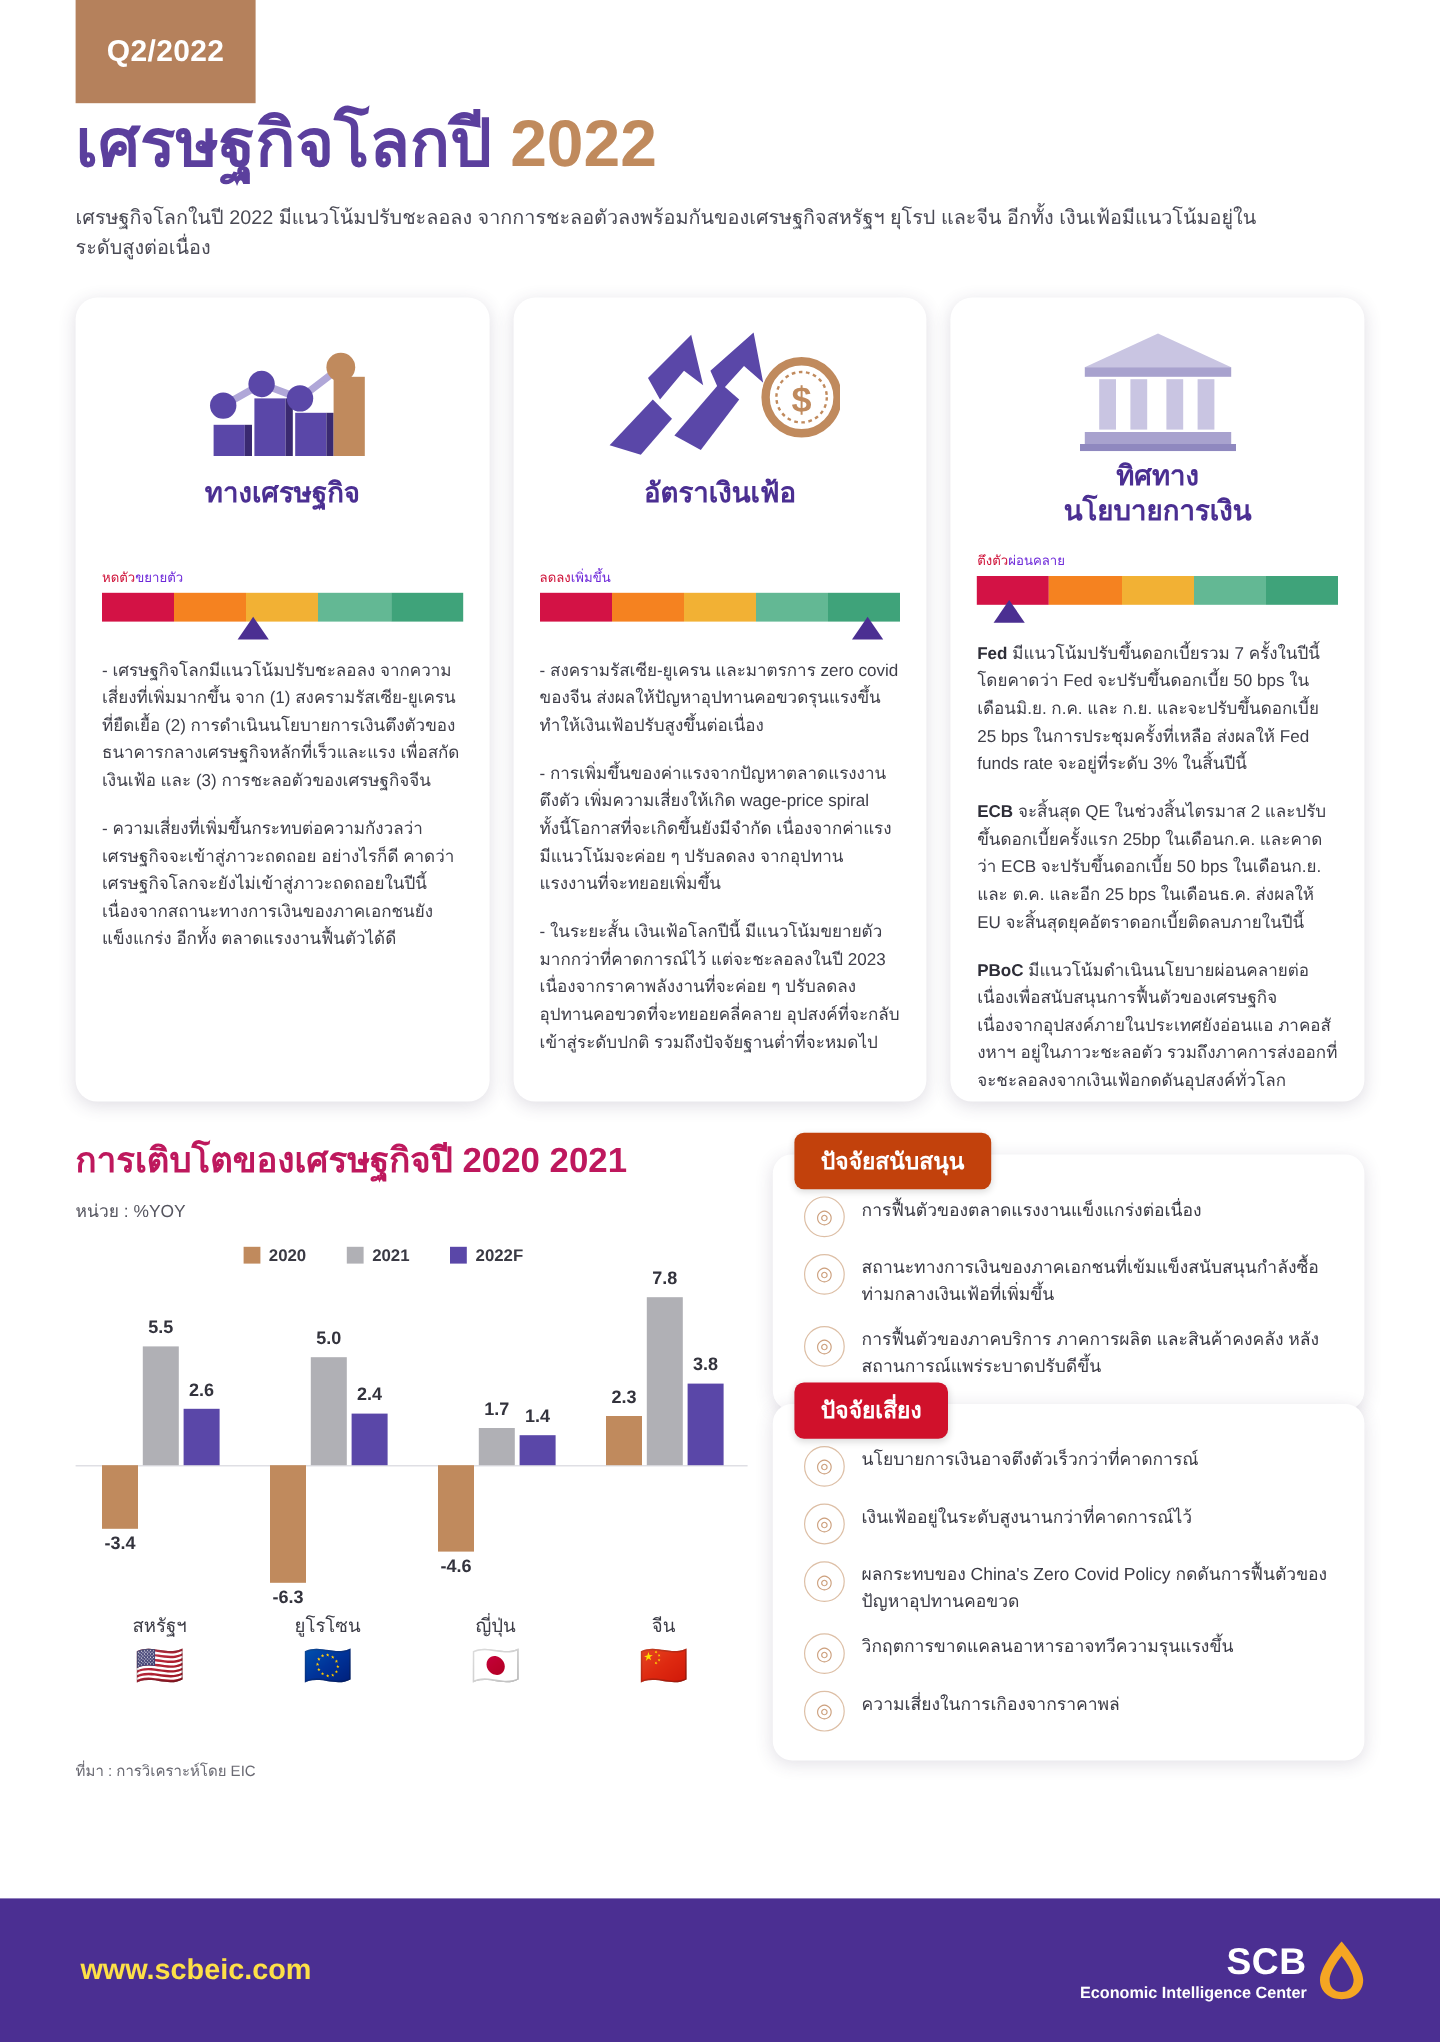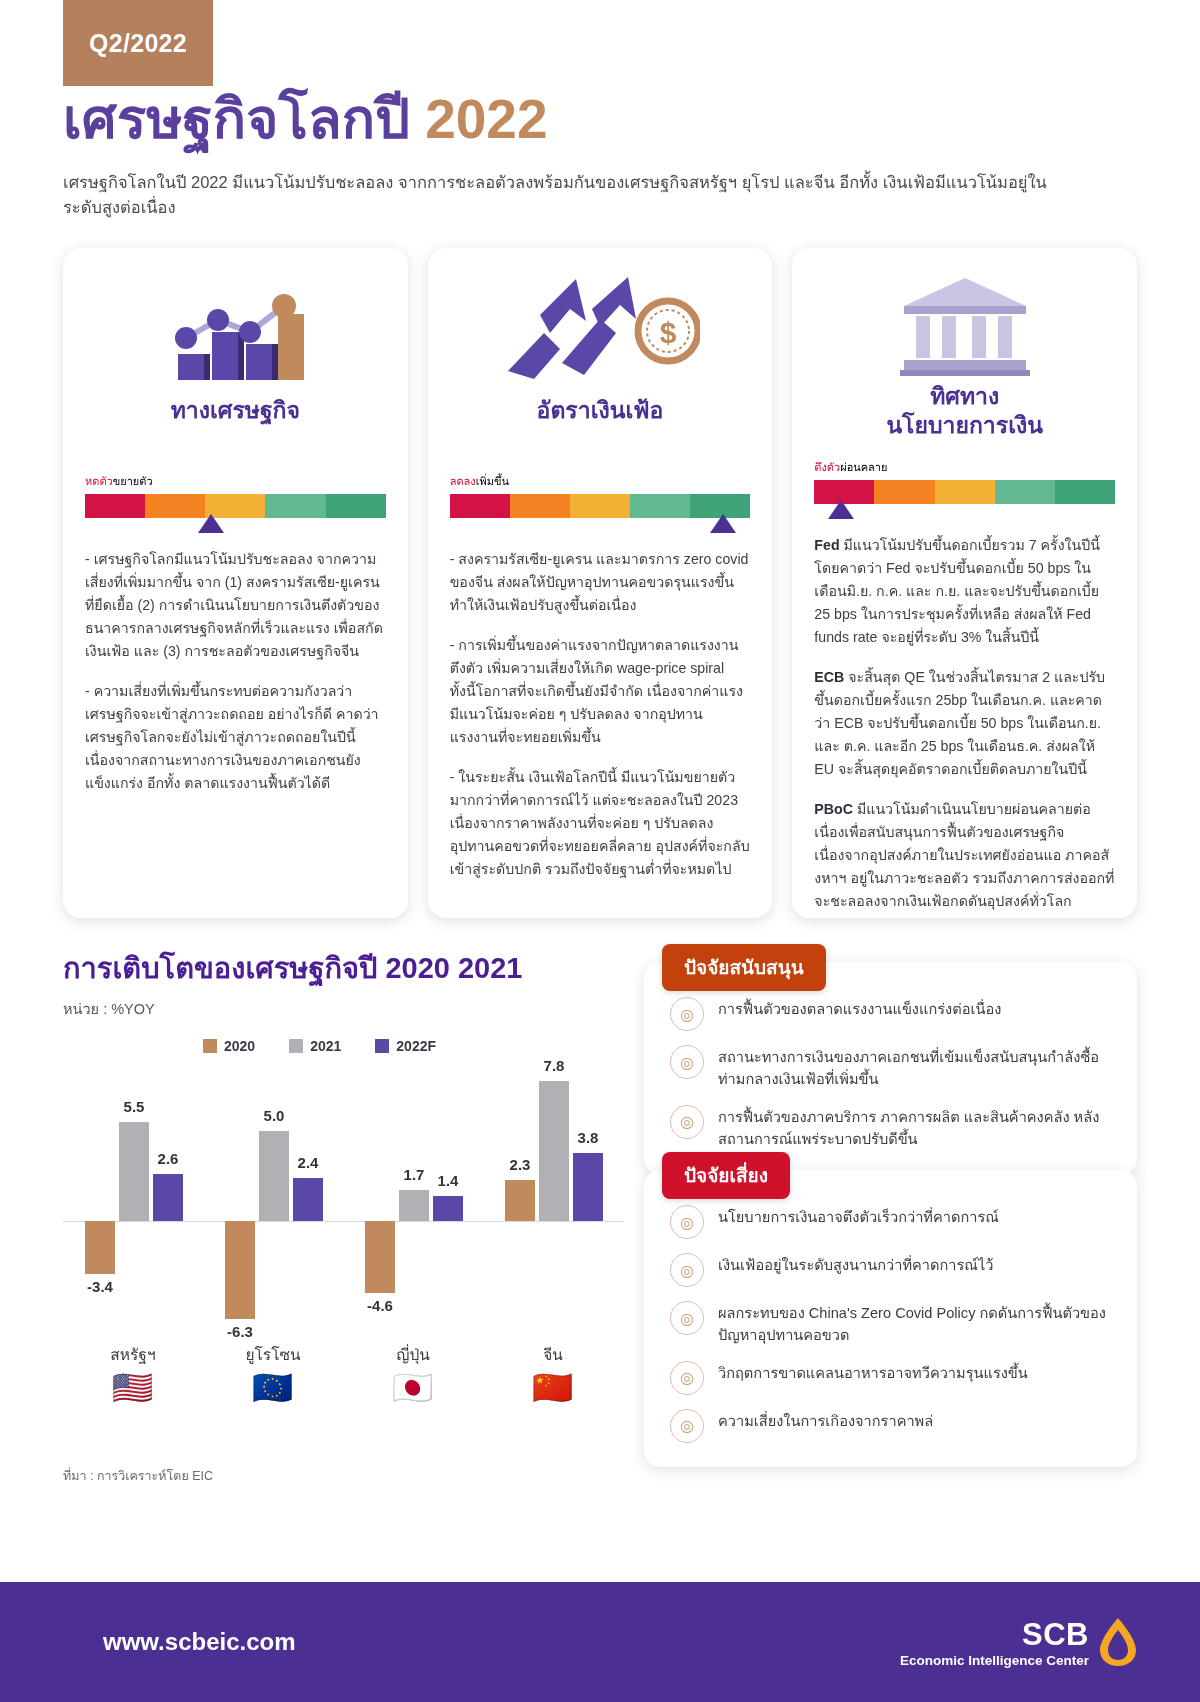--- a/index.html
+++ b/index.html
@@ -48,42 +48,42 @@
   }
   .card-icon { height: 118px; display: flex; align-items: center; justify-content: center; }
   .card-title {
     text-align: center; color: #4b2f92; font-weight: bold;
     font-size: 23px; line-height: 1.25; margin-top: 6px; min-height: 62px;
   }
 
   .meter-wrap { margin-top: 14px; }
   .meter-labels { display: flex; justify-content: flex-start; font-size: 11px; font-weight: normal; margin-bottom: 4px; }
   .meter-labels .lo { color: #cf1138; }
-  .meter-labels .hi { color: #000000; }
+  .meter-labels .hi { color: #6d28d9; }
   .meter { position: relative; height: 24px; display: flex; }
   .meter i { flex: 1; display: block; }
   .meter i.s1 { background: #d31245; }
   .meter i.s2 { background: #f58220; }
   .meter i.s3 { background: #f2b134; }
   .meter i.s4 { background: #63b894; }
   .meter i.s5 { background: #3fa37a; }
   .pointer {
     position: absolute; top: 20px; width: 0; height: 0;
     border-left: 13px solid transparent; border-right: 13px solid transparent;
     border-bottom: 19px solid #4b2f92; transform: translateX(-50%);
   }
 
   .card-body { margin-top: 30px; font-size: 14.2px; line-height: 1.62; color: #3e3e48; }
   .card-body p { margin-bottom: 17px; }
   .card-body p:last-child { margin-bottom: 0; }
   .card-body b { font-weight: bold; color: #2e2e38; }
 
   
   .chart-block { position: absolute; left: 63px; top: 950px; width: 560px; }
-  .chart-title { font-size: 29px; font-weight: bold; color: #4c1d95; line-height: 1.28; }
+  .chart-title { font-size: 29px; font-weight: bold; color: #be185d; line-height: 1.28; }
   .chart-unit { font-size: 14.5px; color: #55555f; margin-top: 10px; }
 
   .legend { display: flex; gap: 34px; margin: 18px 0 0 140px; align-items: center; }
   .legend .li { display: flex; align-items: center; gap: 7px; font-size: 14px; font-weight: bold; color: #3a3a44; }
   .legend .sw { width: 14px; height: 14px; display: inline-block; }
 
   .plot { position: relative; height: 270px; margin-top: 12px; }
   .zeroline { position: absolute; left: 0; right: 0; top: 155px; height: 1px; background: #d7d7de; }
   .groups { position: absolute; inset: 0; display: flex; }
   .grp { flex: 1; position: relative; }
@@ -123,21 +123,21 @@
     display: flex; align-items: center; justify-content: center;
     font-size: 16px; margin-top: 1px;
   }
   .ftxt { font-size: 14.6px; line-height: 1.5; color: #3b3b45; padding-top: 3px; }
 
   
   .footer {
     position: absolute; left: 0; bottom: 0; width: 1200px; height: 120px;
     background: #4b2f92; display: flex; align-items: center;
   }
-  .site { margin-left: 103px; color: #ffffff; font-size: 24px; font-weight: bold; }
+  .site { margin-left: 67px; color: #fde047; font-size: 24px; font-weight: bold; }
   .brand { margin-left: auto; margin-right: 62px; display: flex; align-items: flex-end; gap: 9px; }
   .brand .txtblk { text-align: right; color: #fff; }
   .brand .scb { font-size: 31px; font-weight: bold; letter-spacing: .5px; line-height: 1; }
   .brand .eic { font-size: 13.5px; font-weight: bold; margin-top: 3px; }
 </style>
 </head>
 <body>
 
 <div class="page">
 

